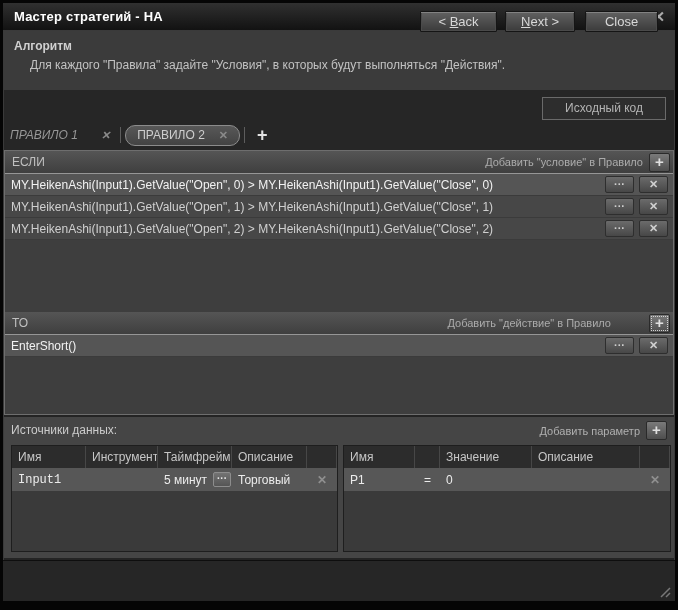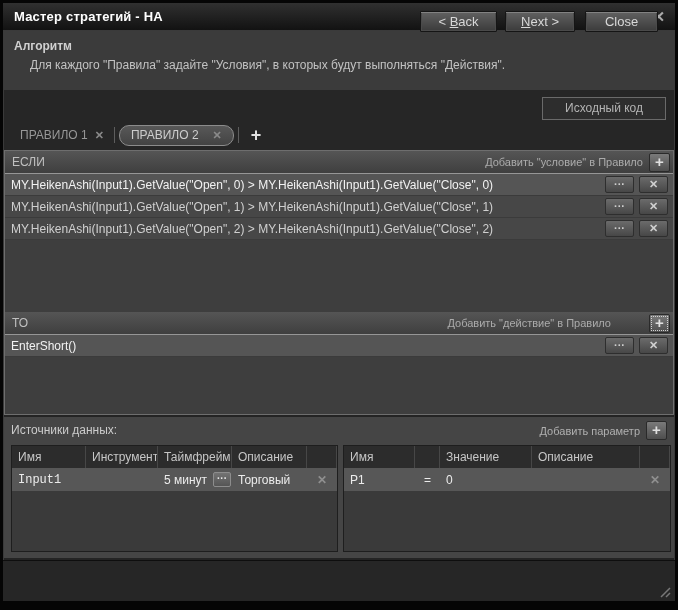--- a/index.html
+++ b/index.html
@@ -24,22 +24,22 @@
   .algo-head { position:absolute; left:10px; top:8px; font-size:12px; font-weight:bold; color:#d0d0d0; }
   .algo-desc { position:absolute; left:26px; top:27px; font-size:12px; color:#c2c2c2; }
 
   
   .band { position:absolute; left:4px; top:90px; width:670px; height:60px; background:#262626; }
   .src-btn { position:absolute; left:542px; top:97px; width:124px; height:23px;
              background:#2d2d2d; border:1px solid #6a6a6a; color:#b3b3b3;
              font-size:12px; text-align:center; line-height:21px; }
   .tabstrip { position:absolute; left:4px; top:122px; width:670px; height:26px;
               display:flex; align-items:center; }
-  .tab-plain { margin-left:10px; display:flex; align-items:center; gap:7px;
-               color:#979797; font-size:12px; height:26px; padding:0 6px; }
+  .tab-plain { display:flex; align-items:center; gap:23px;
+               color:#979797; font-size:12px; height:26px; padding:0 6px;font-style:italic; }
   .tab-x { color:#8a8a8a; font-size:11px; font-weight:bold; }
   .tab-sep { width:1px; height:16px; background:#5d5d5d; margin:0 4px; }
   .tab-active { display:flex; align-items:center; gap:14px; height:21px; padding:0 11px;
                 background:linear-gradient(#585858,#434343); border:1px solid #8c8c8c;
                 border-radius:10px; color:#cdcdcd; font-size:12px; }
   .tab-add { margin-left:8px; color:#e2e2e2; font-size:18px; font-weight:bold; line-height:22px; }
 
   
   .rules { position:absolute; left:4px; top:150px; width:670px; height:265px;
            background:#3e3e3e; border:1px solid #6e6e6e; }

